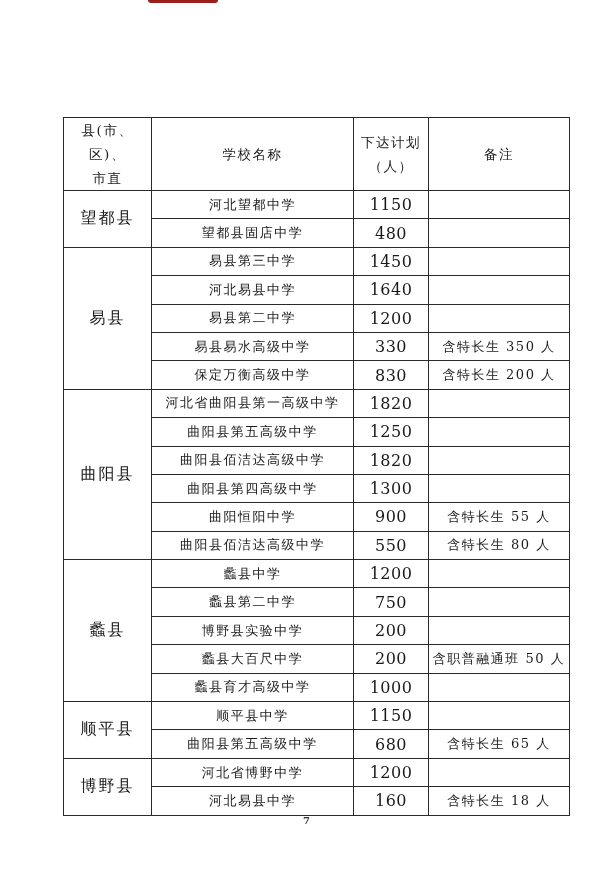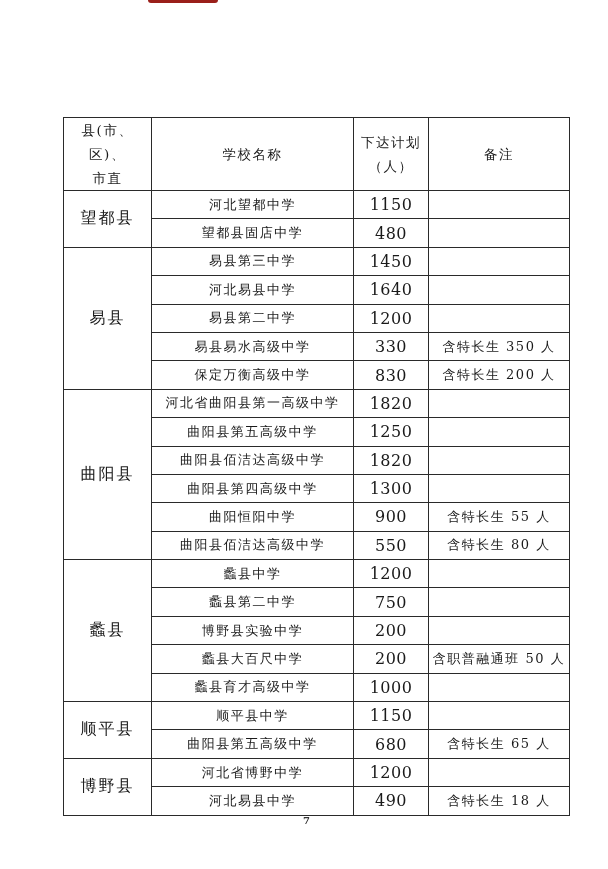--- a/index.html
+++ b/index.html
@@ -155,20 +155,20 @@
           <td>含特长生 65 人</td>
         </tr>
         <tr>
           <td class="county" rowspan="2">博野县</td>
           <td>河北省博野中学</td>
           <td class="num">1200</td>
           <td></td>
         </tr>
         <tr>
           <td>河北易县中学</td>
-          <td class="num">490</td>
+          <td class="num">160</td>
           <td>含特长生 18 人</td>
         </tr>
       </tbody>
   </table>
 </div>
 
 <div class="page-num">7</div>
 
 </body></html>

